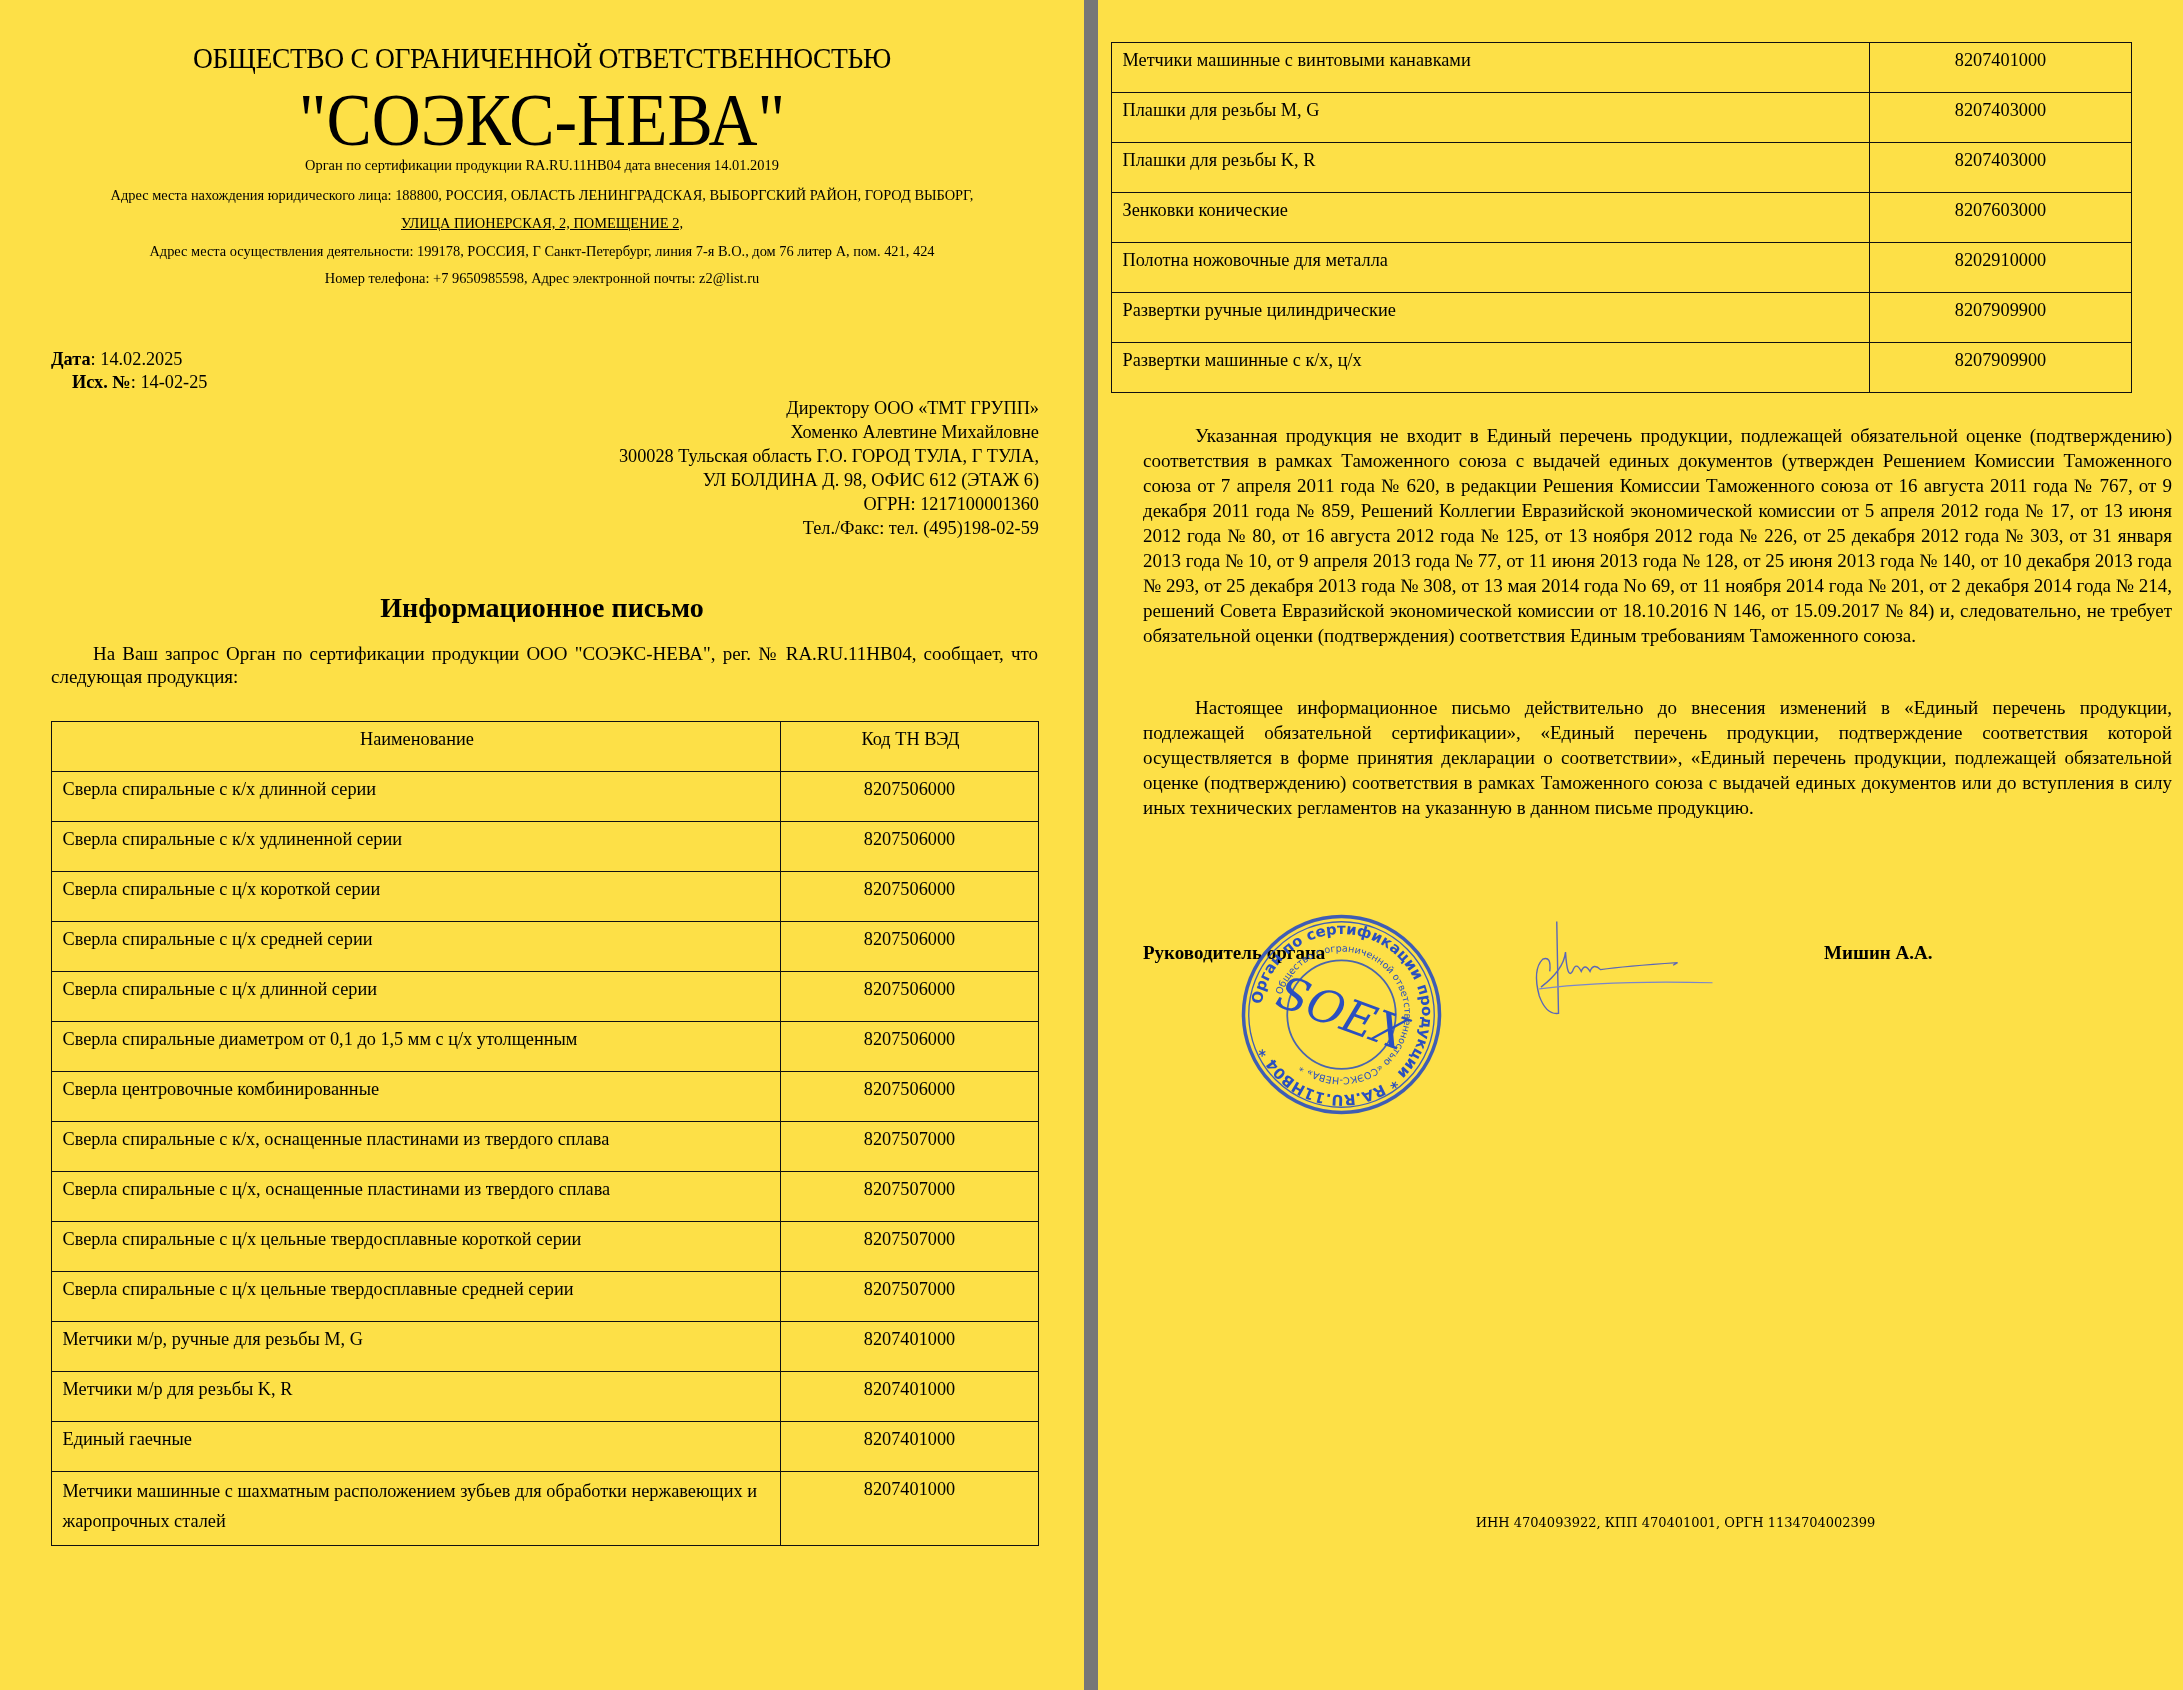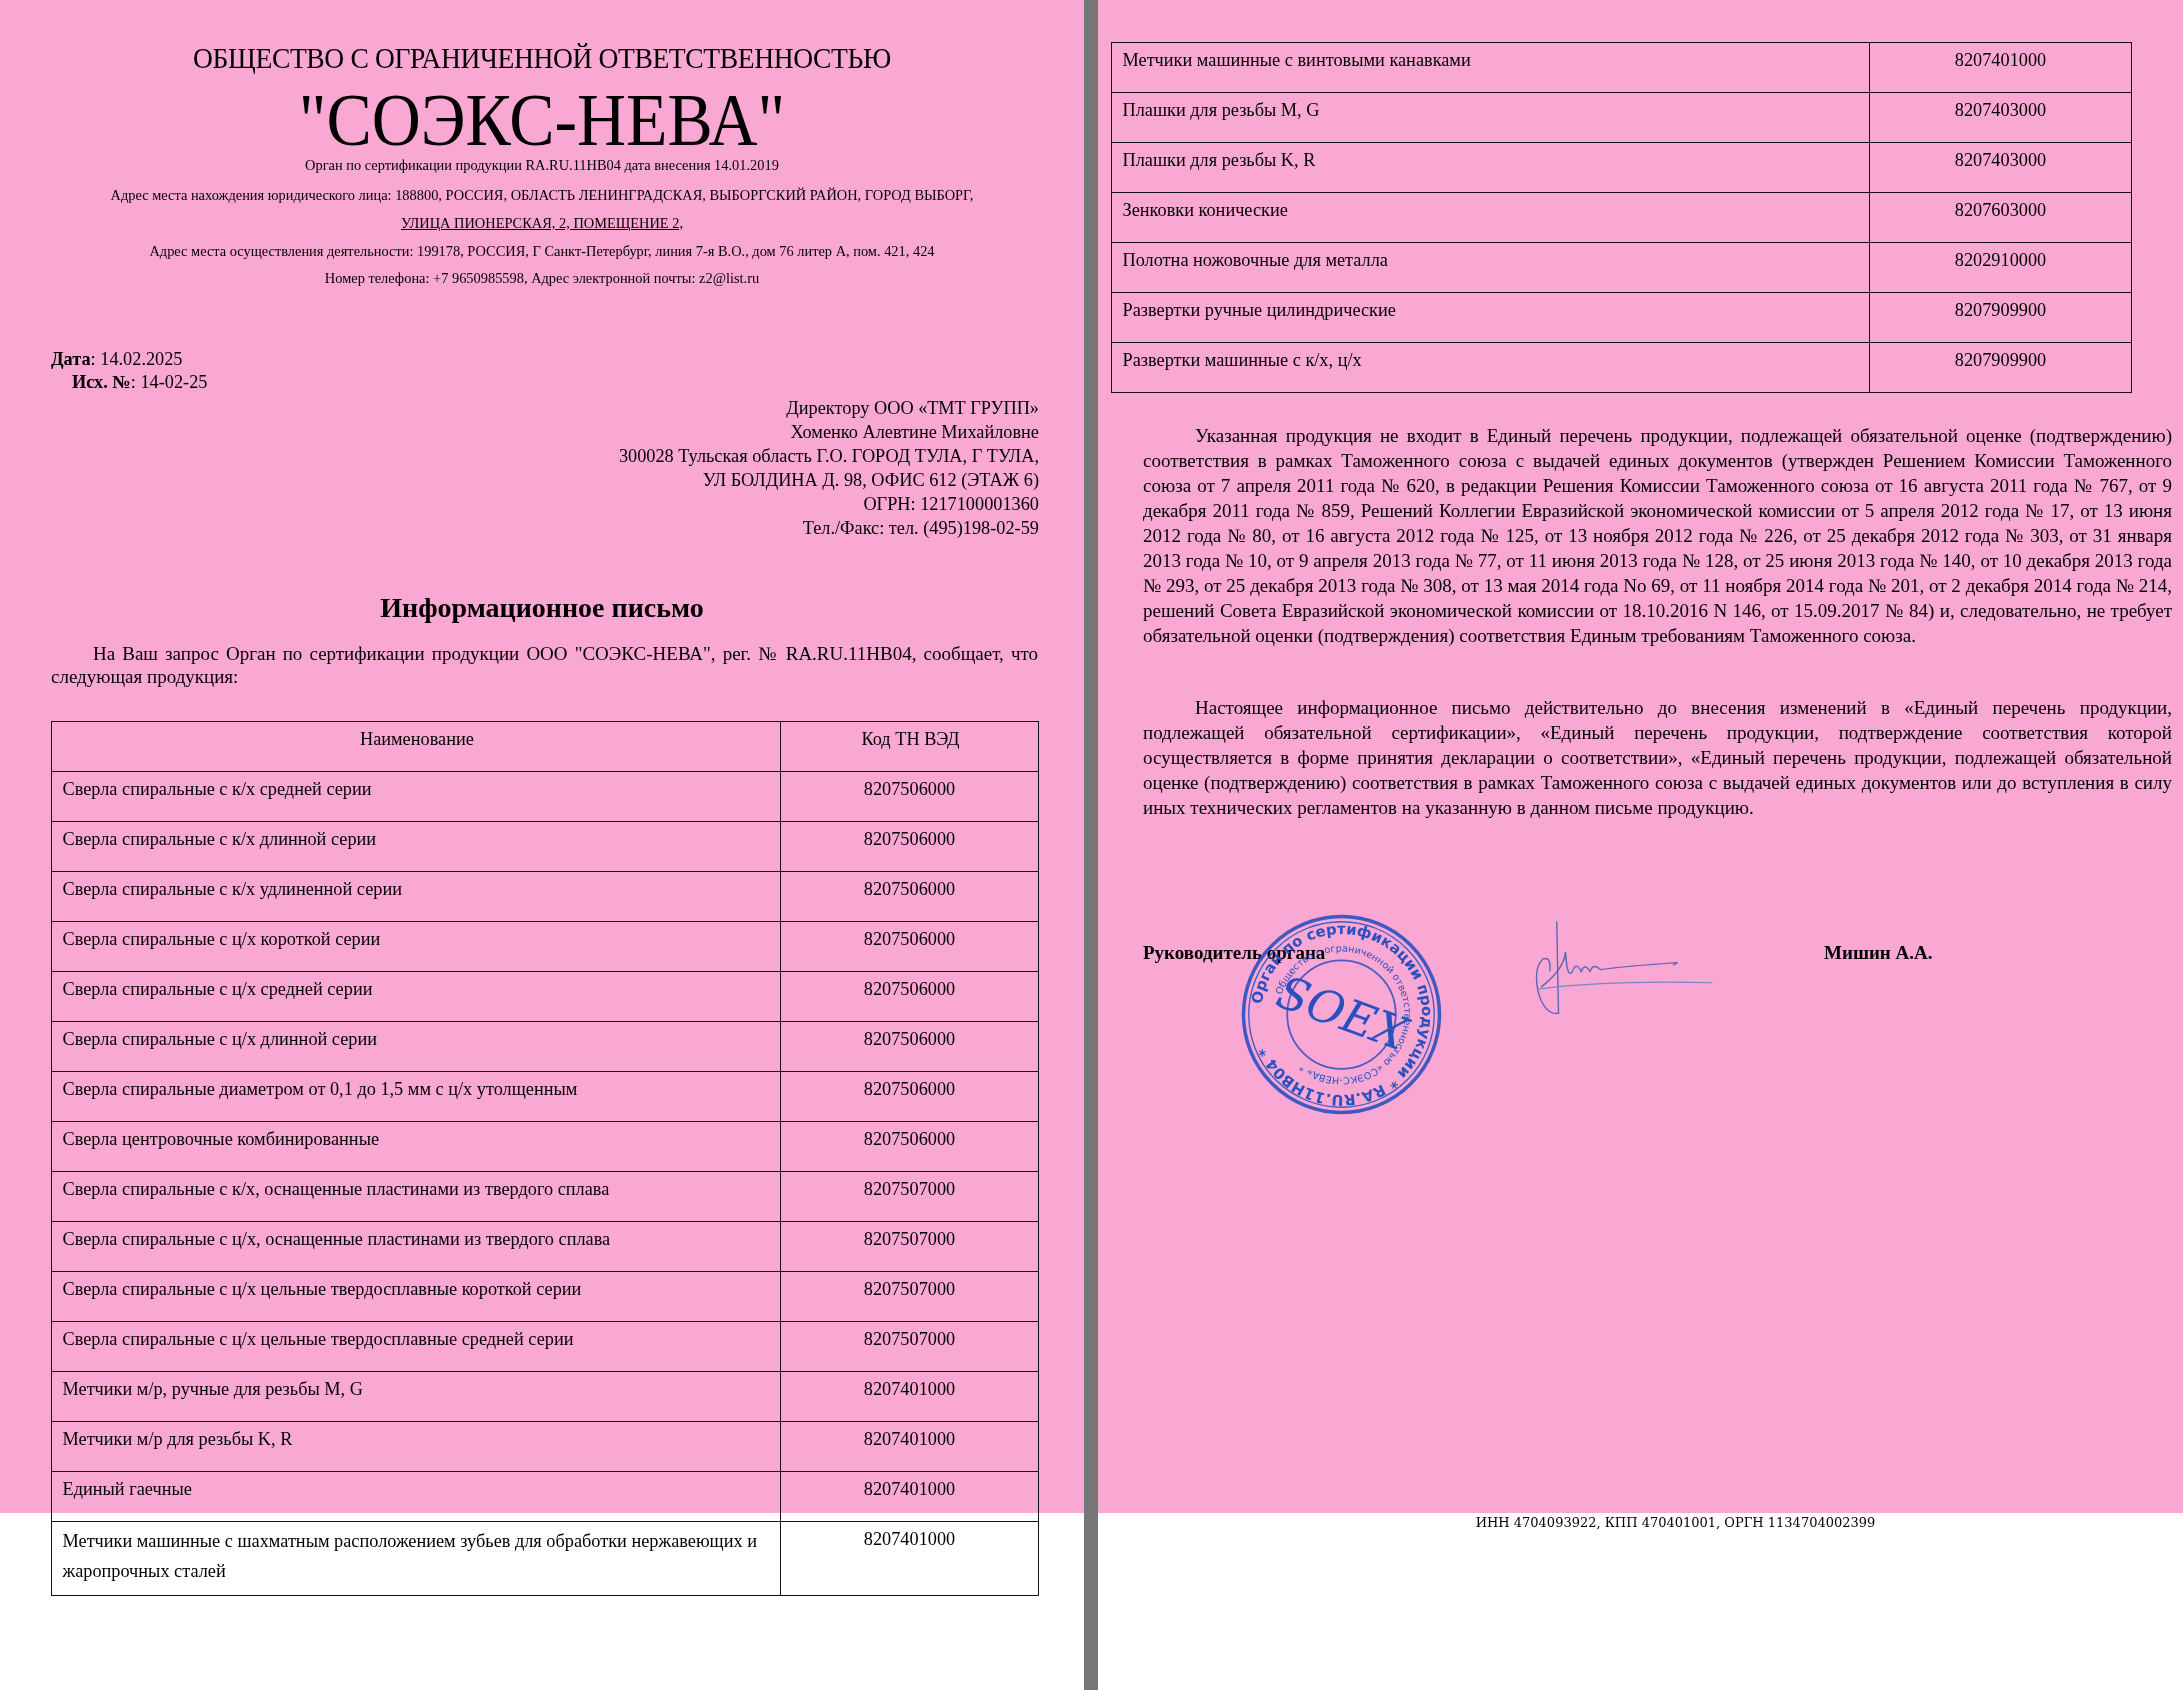--- a/index.html
+++ b/index.html
@@ -1,21 +1,21 @@
 <!DOCTYPE html>
 <html style="font-size:14px"><head>
 <meta charset="utf-8">
 <style>
   html, body { margin:0; padding:0; }
   body {
     width:2184px; height:1690px; position:relative; overflow:hidden;
     background:#ffffff; color:#000;
     font-family:"Liberation Serif", "DejaVu Serif", serif;
   }
-  .page { position:absolute; top:0; height:1513px; background:#f9a8d4; }
+  .page { position:absolute; top:0; height:1690px; background:#fde047; }
   #page-left { left:0; width:1084px; }
   #page-right { left:1098px; width:1086px; }
   .divider { position:absolute; left:1084px; top:0; width:14px; height:1690px; background:#777777; }
 
   .abs { position:absolute; }
   .center { text-align:center; }
 
   
   .org-type { left:0; width:1084px; top:42px; font-size:29px; letter-spacing:-0.4px; transform:scaleX(0.95); }
   .org-name { left:0; width:1084px; top:77px; font-size:73px; line-height:87px; transform:scaleX(0.93); }
@@ -97,24 +97,20 @@
         <col class="c1">
         <col class="c2">
       </colgroup>
     <thead>
       <tr>
         <th>Наименование</th>
         <th>Код ТН ВЭД</th>
       </tr>
     </thead>
     <tbody>
-      <tr>
-          <td>Сверла спиральные с к/х средней серии</td>
-          <td class="code">8207506000</td>
-        </tr>
       <tr>
           <td>Сверла спиральные с к/х длинной серии</td>
           <td class="code">8207506000</td>
         </tr>
       <tr>
           <td>Сверла спиральные с к/х удлиненной серии</td>
           <td class="code">8207506000</td>
         </tr>
       <tr>
           <td>Сверла спиральные с ц/х короткой серии</td>

